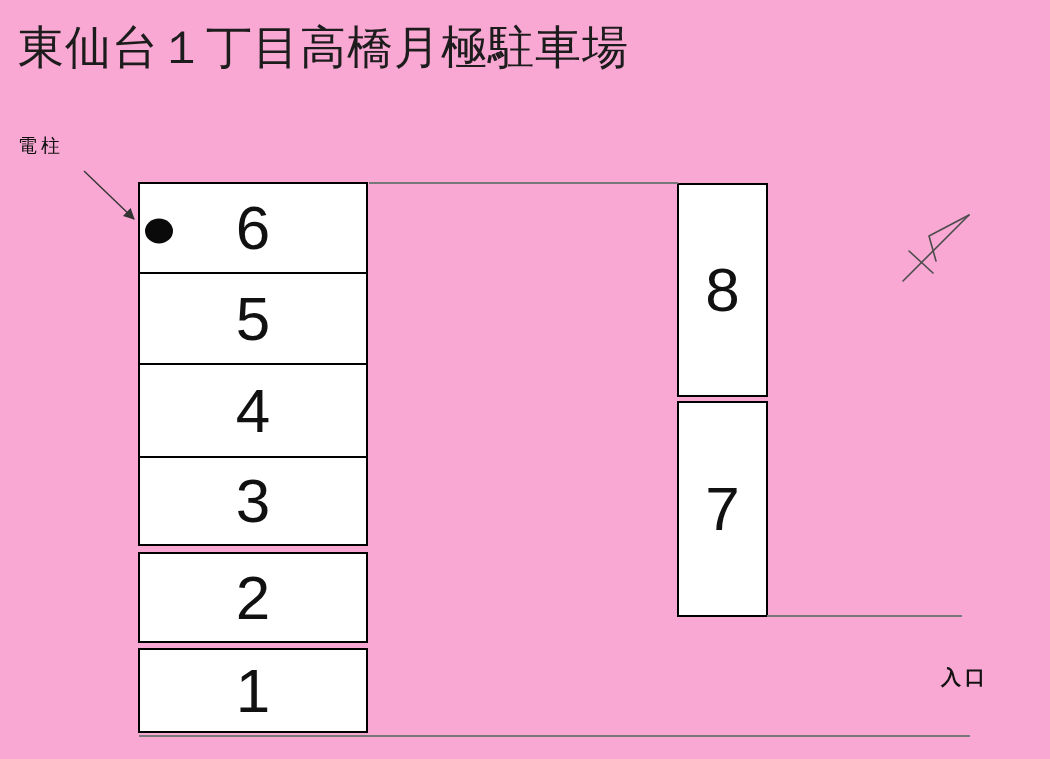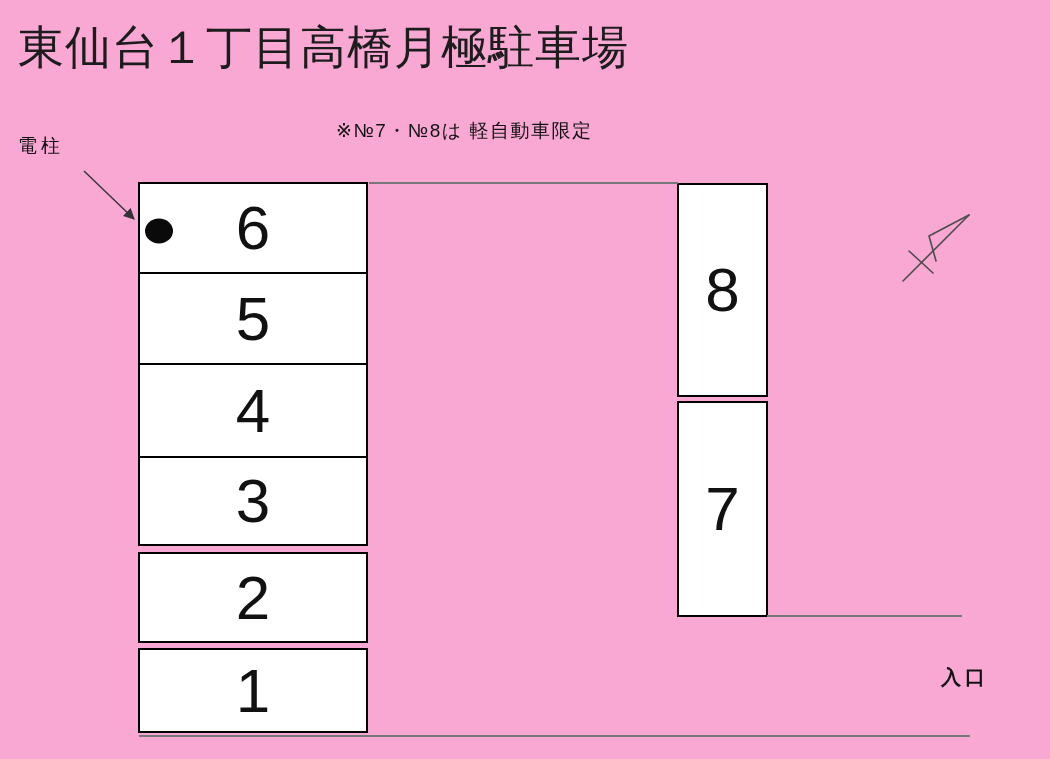--- a/index.html
+++ b/index.html
@@ -88,21 +88,20 @@
     pointer-events: none;
   }
 </style>
 </head>
 <body>
 
 <div class="canvas">
 
   <div class="page-title">東仙台１丁目高橋月極駐車場</div>
 
-  <div class="kei-note">※№7・№8は 軽自動車限定</div>
 
   <div class="pole-label">電柱</div>
 
   <div class="box b6">
     <span class="num">6</span>
   </div>
   <div class="box b5">
     <span class="num">5</span>
   </div>
   <div class="box b4">

